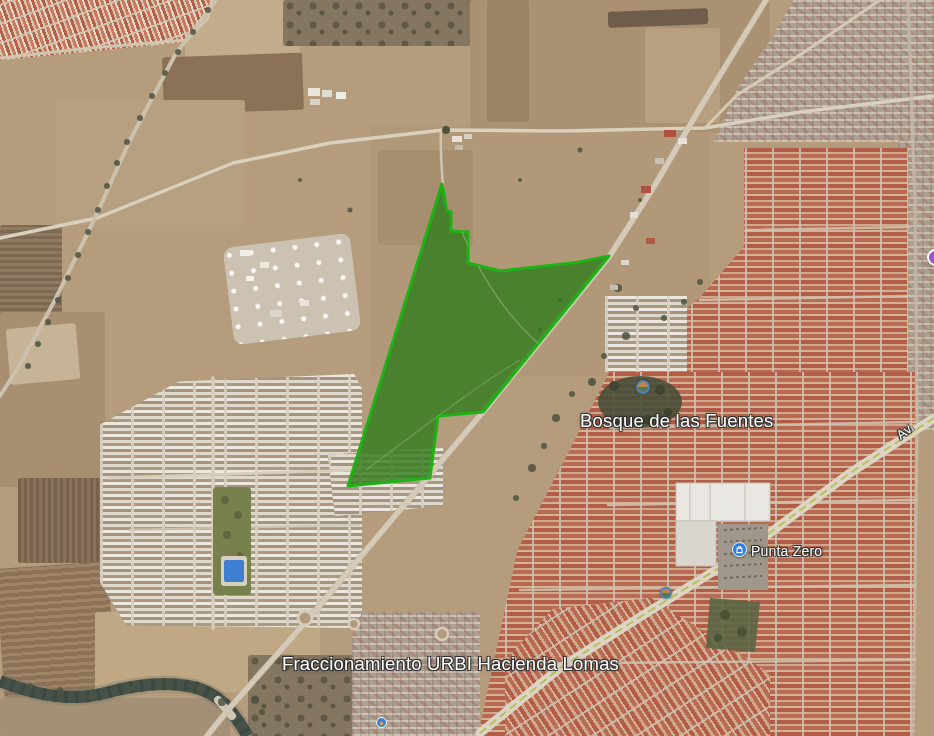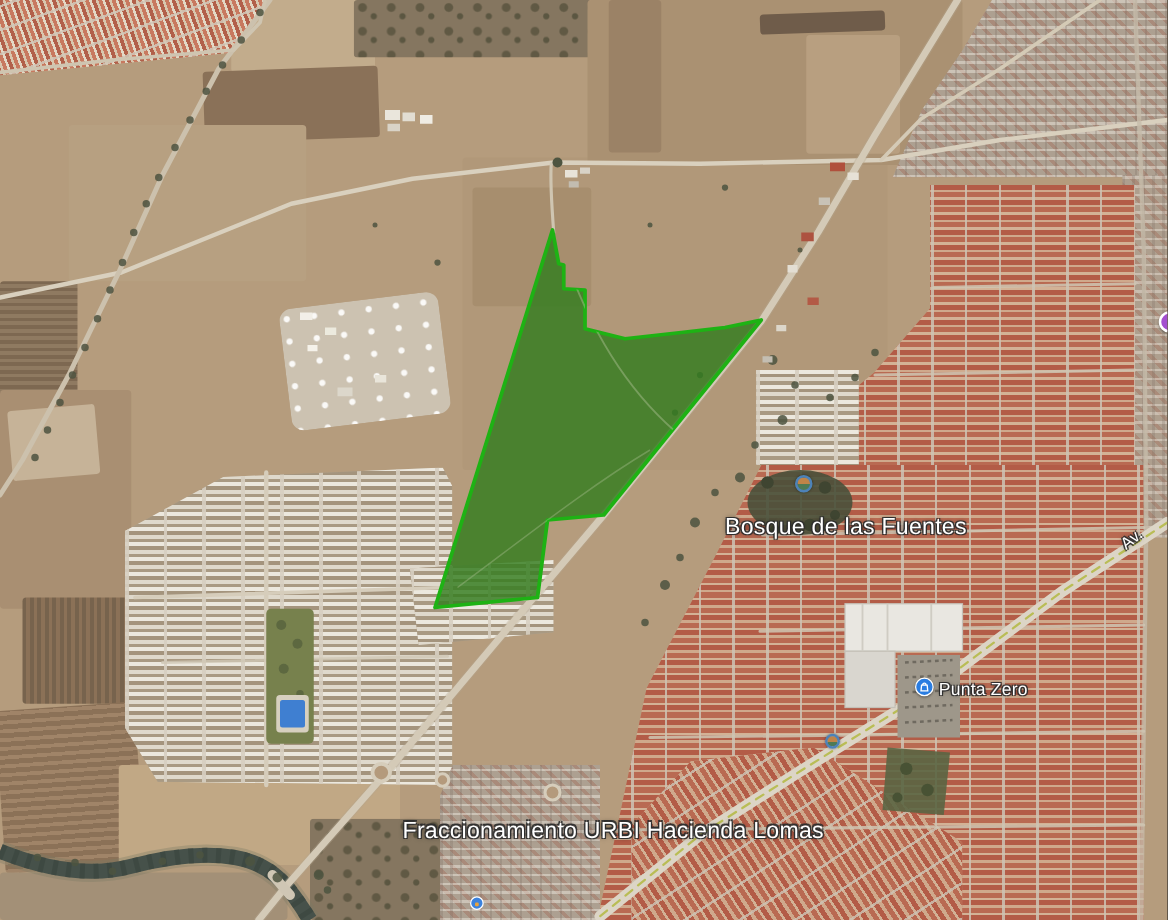--- a/index.html
+++ b/index.html
@@ -79,21 +79,21 @@
   #ovl{left:0;top:0;width:934px;height:736px;}
   
   .lbl{
     color:#fff;font-weight:500;white-space:nowrap;letter-spacing:.2px;
     text-shadow:-1px -1px 0 rgba(45,45,45,.9),1px -1px 0 rgba(45,45,45,.9),
                 -1px 1px 0 rgba(45,45,45,.9),1px 1px 0 rgba(45,45,45,.9),
                 0 0 4px rgba(0,0,0,.6);
   }
   .lbl-bosque{left:580px;top:410px;font-size:18.5px;}
   .lbl-punta{left:751px;top:543px;font-size:14px;text-align:center;}
-  .lbl-fracc{left:282px;top:653px;font-size:18.5px;margin-left:40px;}
+  .lbl-fracc{left:282px;top:653px;font-size:18.5px;}
   .lbl-av{left:898px;top:429px;font-size:13px;transform:rotate(-38deg);transform-origin:left center;}
   .poi{border-radius:50%;}
   .poi-photo{
     border:2px solid #4d82b8;
     background:linear-gradient(180deg,#c08448 0 55%,#4e7a55 55% 100%);
     box-shadow:0 0 2px rgba(0,0,0,.5);
   }
   .poi-photo1{left:636px;top:380px;width:14px;height:14px;}
   .poi-photo2{left:660px;top:587px;width:12px;height:12px;}
   .poi-punta{left:732px;top:542px;width:15px;height:15px;background:#2a7de1;border:1.5px solid #fff;

